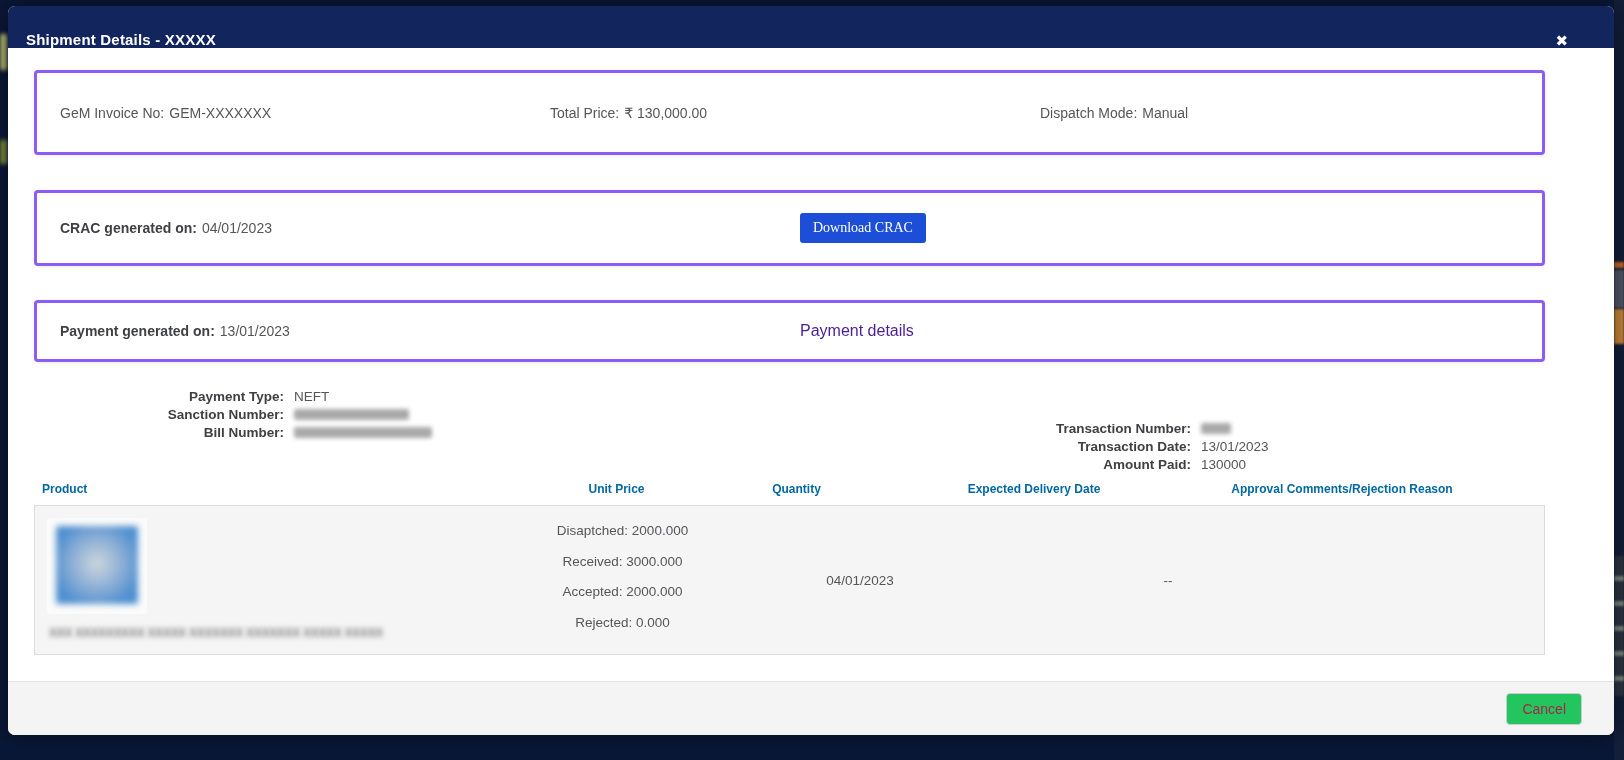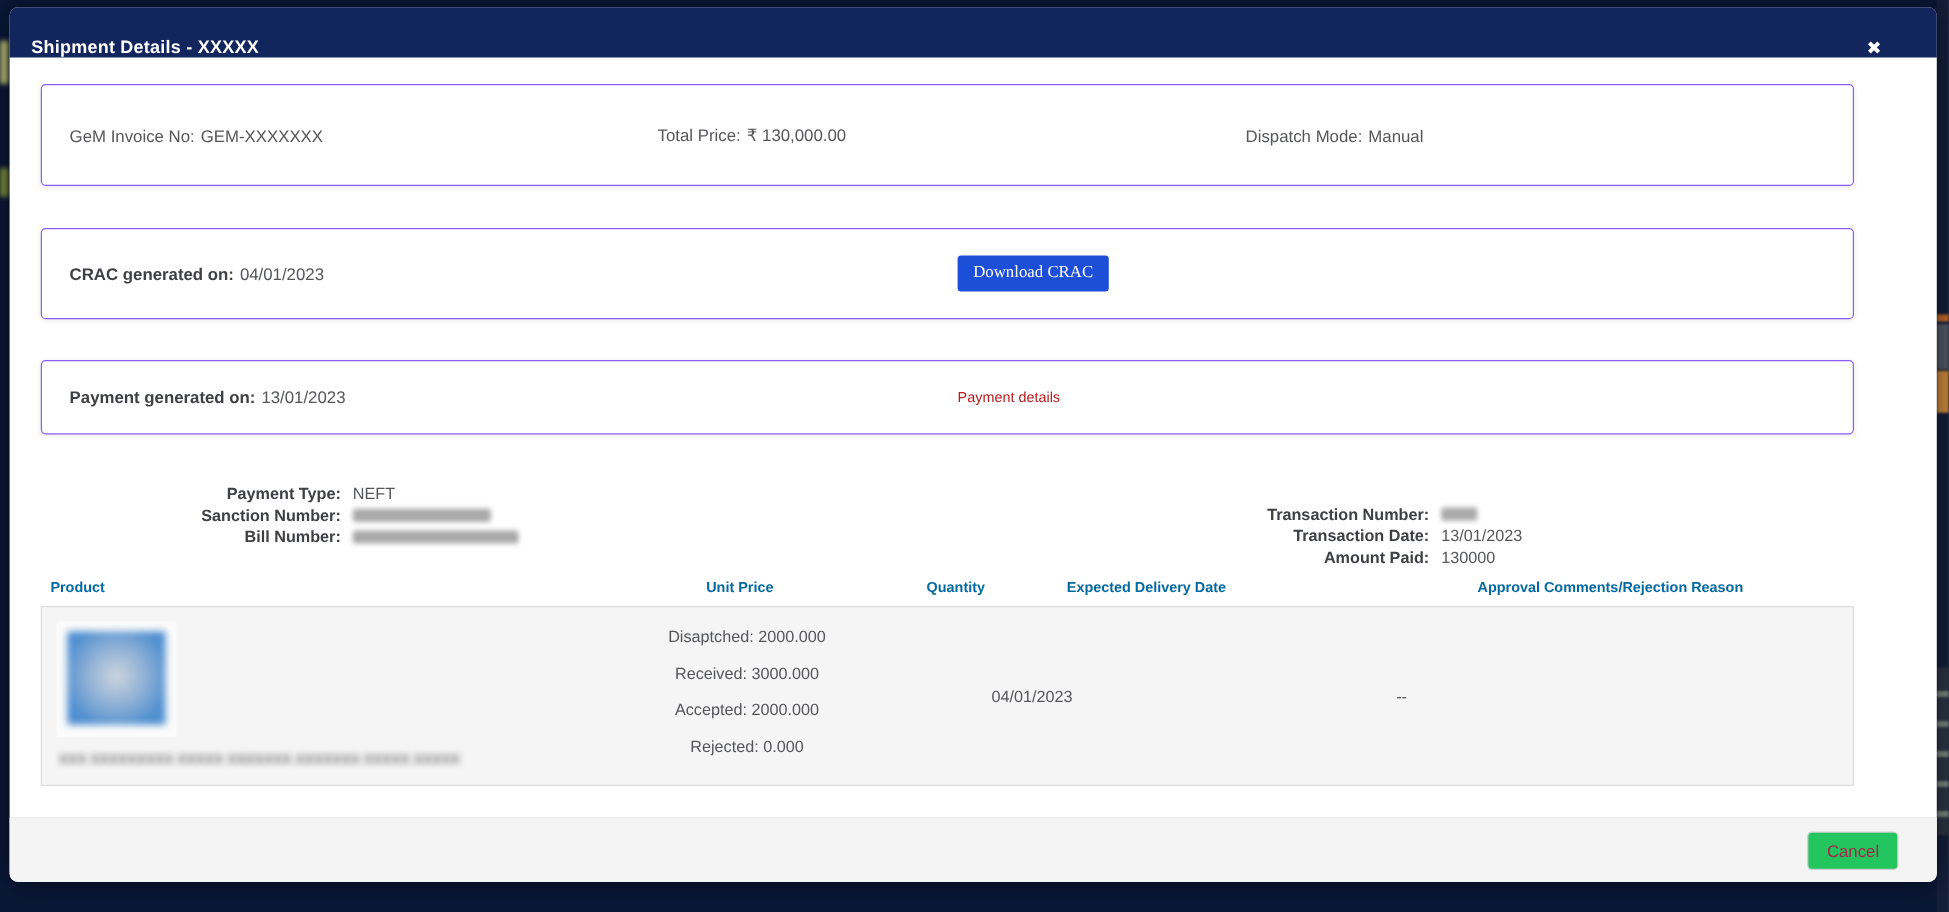--- a/index.html
+++ b/index.html
@@ -34,40 +34,40 @@
   }
   .modal-title { font-size:15px; font-weight:600; letter-spacing:.2px; }
   .close-btn {
     margin-left:auto; margin-right:28px; color:#fff; font-size:15px; font-weight:bold;
     cursor:pointer; line-height:1; user-select:none;
   }
 
   
   .card {
     position:absolute; left:26px; width:1511px; background:#fff;
-    border:1px solid #8b5cf6; border-radius:4px;
+    border:3px solid #8b5cf6; border-radius:4px;
     box-shadow:0 1px 4px rgba(0,0,0,.08);
   }
   .card.invoice  { top:64px;  height:85px; }
   .card.crac     { top:184px; height:76px; }
   .card.payment  { top:294px; height:62px; }
   .card .pos { position:absolute; top:50%; transform:translateY(-50%); white-space:nowrap; }
   .lbl-bold { font-weight:700; color:#3f4044; }
   .val { margin-left:5px; }
 
   .btn-orange {
     background:#1d4ed8; color:#fff; border:none; border-radius:3px;
     font-size:14px; padding:7px 13px; cursor:pointer;
     font-family:Liberation Serif, serif;
   }
-  .link-blue { color:#b91c1c; text-decoration:none; cursor:pointer; font-size:12px; }
+  .link-blue { color:#4c1d95; text-decoration:none; cursor:pointer; font-size:16px; }
 
   
   .pd-col { position:absolute; font-size:13.5px; }
-  .pd-col.left  { left:26px;  top:396px; }
+  .pd-col.left  { left:26px;  top:381px; }
   .pd-col.right { left:942px; top:413px; }
   .pd-row { display:flex; align-items:center; height:18px; }
   .pd-label { text-align:right; font-weight:700; color:#3f4044; white-space:nowrap; }
   .pd-col.left  .pd-label { width:250px; }
   .pd-col.right .pd-label { width:241px; }
   .pd-value { margin-left:10px; color:#55565a; }
   .redacted-bar {
     display:inline-block; height:11px; border-radius:2px; background:#a9a9a9;
     filter:blur(2px); margin-left:10px;
   }
@@ -78,21 +78,21 @@
     position:absolute; left:26px; top:476px; width:1511px; display:flex;
     font-weight:700; color:#0369a1; font-size:12px;
   }
   .tbl-row {
     position:absolute; left:26px; top:499px; width:1511px; height:150px;
     background:#f5f5f5; border:1px solid #dcdcdc; display:flex;
   }
   .col-product  { width:495px; }
   .col-unit     { width:175px; text-align:center; }
   .col-qty      { width:185px; text-align:center; }
-  .col-edd      { width:290px; }
+  .col-edd      { width:290px; text-align:center; }
   .col-approval { width:366px; text-align:center; padding-right:40px; }
   .tbl-head .col-product { padding-left:8px; }
 
   .cell { display:flex; align-items:center; justify-content:center; font-size:13.5px; color:#55565a; }
   .cell.qty { flex-direction:column; justify-content:flex-start; padding-top:17px; }
   .qty-line { height:30.5px; }
   .cell.product { position:relative; display:block; }
 
   .product-thumb-wrap {
     position:absolute; left:12px; top:12px; width:100px; height:96px;

